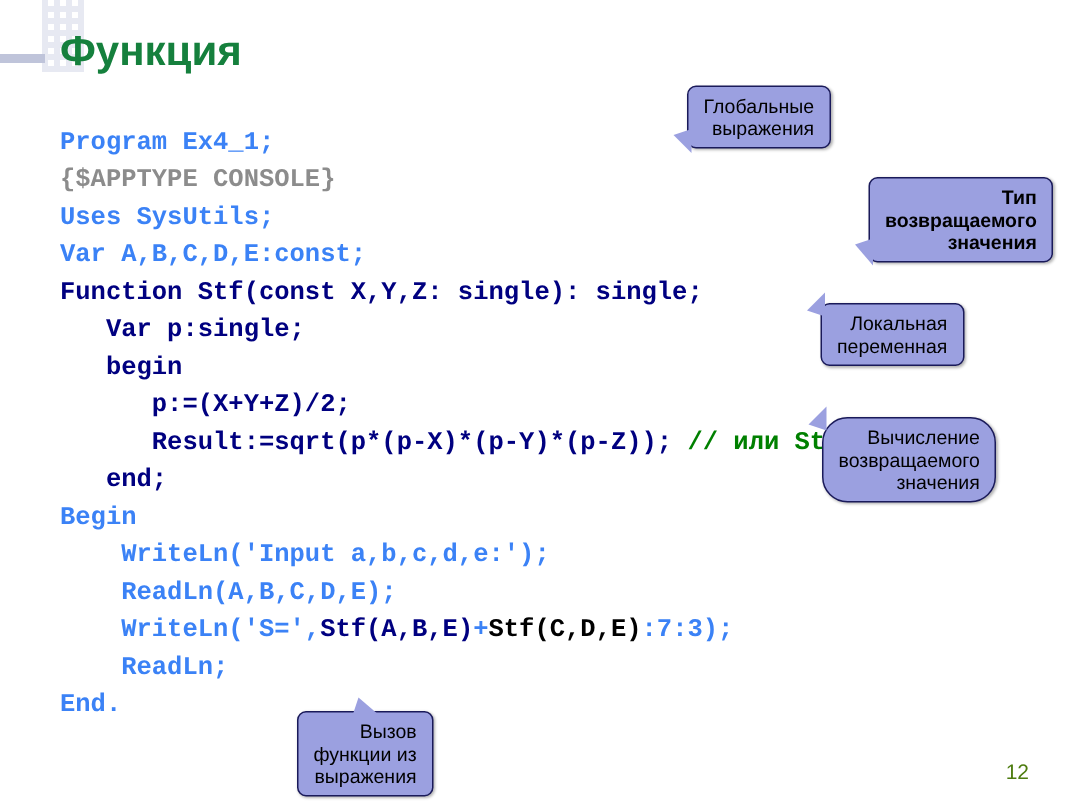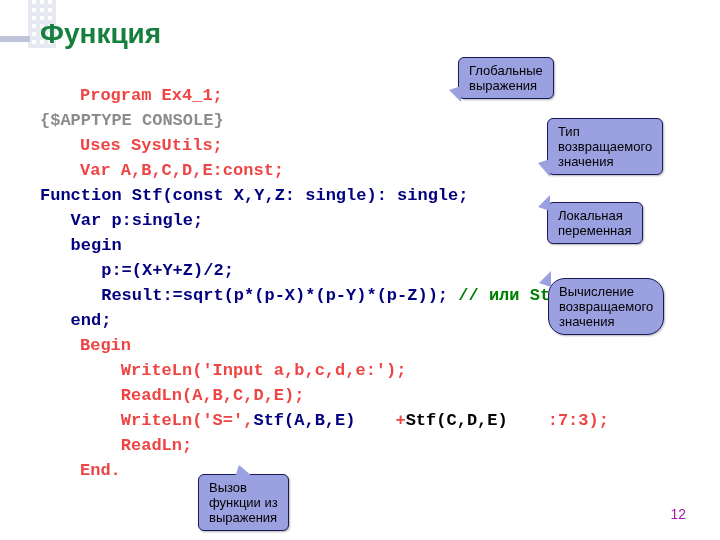--- a/index.html
+++ b/index.html
@@ -41,58 +41,58 @@
   .code {
     position: absolute;
     left: 40px;
     top: 58px;
     font-family: "Courier New", monospace;
     font-size: 17px;
     line-height: 25px;
     font-weight: bold;
     white-space: pre;
   }
-  .c-black { color: #ef4444; margin-left: 40px; }
+  .c-black { color: #3b82f6; }
   .c-gray  { color: #8c8c8c; margin-top: 28px; }
   .c-navy  { color: #000080; }
   .c-teal  { color: #000000; }
   .c-green { color: #008000; }
   .callout {
     position: absolute;
     background: #9ba0e0;
     border: 1px solid #1a1a5a;
     border-radius: 6px;
     padding: 5px 10px;
     font-size: 13px;
     line-height: 15px;
-    text-align: left;
+    text-align: right;
     color: #000;
     box-shadow: 1px 1px 2px rgba(0,0,0,0.3);
   }
   .callout .tail {
     position: absolute;
     width: 0; height: 0;
   }
   
   #co1 { left: 458px; top: 57px; }
   #co1 .tail { left: -10px; top: 28px; border-top: 4px solid transparent; border-right: 12px solid #9ba0e0; border-bottom: 12px solid transparent; }
-  #co2 { left: 547px; top: 118px; }
+  #co2 { left: 579px; top: 118px; font-weight: bold; }
   #co2 .tail { left: -10px; top: 40px; border-top: 4px solid transparent; border-right: 12px solid #9ba0e0; border-bottom: 14px solid transparent; }
   #co3 { left: 547px; top: 202px; }
   #co3 .tail { left: -10px; top: -8px; border-bottom: 4px solid transparent; border-right: 12px solid #9ba0e0; border-top: 12px solid transparent; }
   #co4 { left: 548px; top: 278px; border-radius: 17px; }
   #co4 .tail { left: -10px; top: -8px; border-bottom: 4px solid transparent; border-right: 12px solid #9ba0e0; border-top: 12px solid transparent; }
   #co5 { left: 198px; top: 474px; }
   #co5 .tail { left: 36px; top: -10px; border-left: 4px solid transparent; border-bottom: 12px solid #9ba0e0; border-right: 14px solid transparent; }
   .pagenum {
     position: absolute;
     right: 34px;
     bottom: 18px;
     font-size: 14px;
-    color: #a21caf;
+    color: #4d7c0f;
   }
 </style>
 </head>
 <body>
 
 <div class="deco-top"></div>
 <div class="deco-bar"></div>
 
 <div class="title">Функция</div>
 

